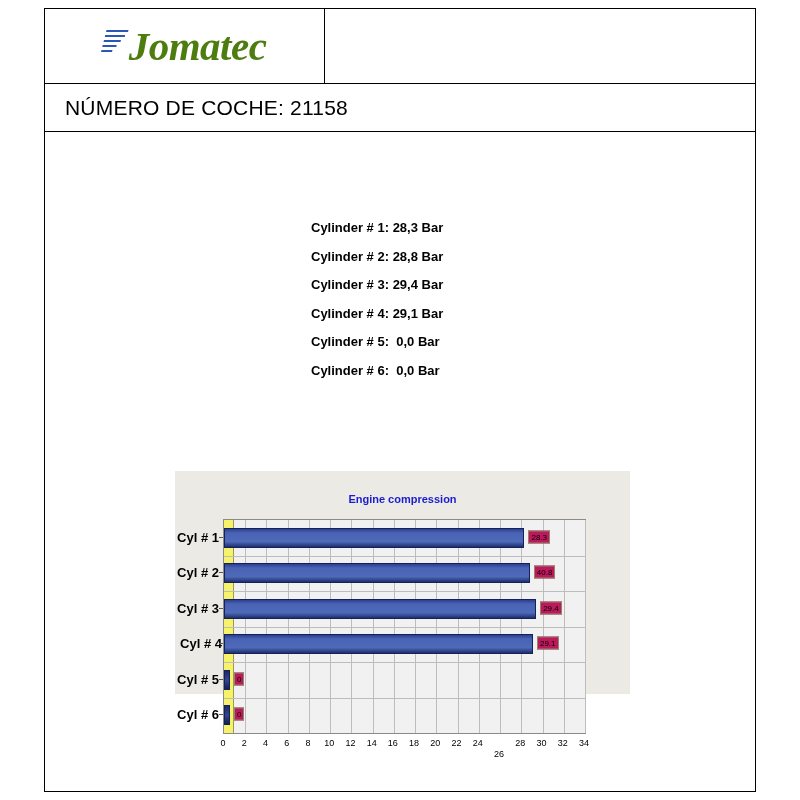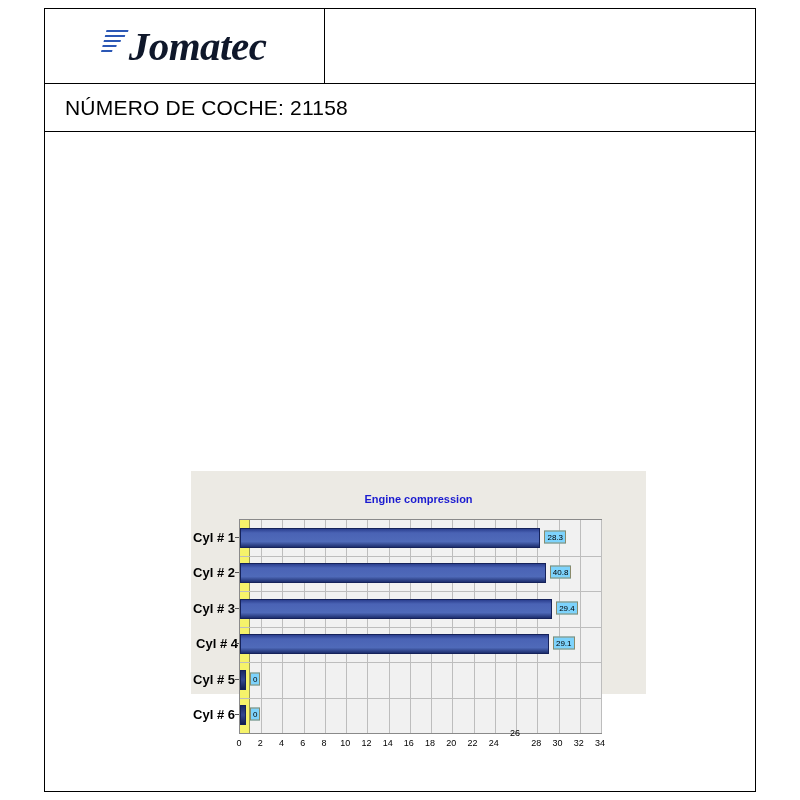--- a/index.html
+++ b/index.html
@@ -46,21 +46,21 @@
     display: flex;
     align-items: center;
     justify-content: center;
     position: relative;
   }
   .logo {
     font-family: "Liberation Serif", serif;
     font-style: italic;
     font-weight: bold;
     font-size: 41px;
-    color: #0f172a;
+    color: #4d7c0f;
     letter-spacing: -0.5px;
     position: relative;
     padding-left: 26px;
     line-height: 1;
   }
   .logo .stripes {
     position: absolute;
     left: 0px;
     top: 4px;
     width: 24px;
@@ -115,21 +115,20 @@
   }
   
   .chart-wrap {
     position: absolute;
     left: 130px;
     top: 462px;
     width: 455px;
     height: 223px;
     background: #eceae4;
     box-sizing: border-box;
-    margin-left: 16px;
   }
   .chart-title {
     text-align: center;
     color: #1b1bd0;
     font-size: 11px;
     font-weight: bold;
     padding-top: 22px;
   }
   .plot-area {
     position: absolute;
@@ -198,21 +197,21 @@
   }
   .xtick-label {
     position: absolute;
     font-size: 9px;
     color: #000;
     transform: translateX(-50%);
   }
   .value-box {
     position: absolute;
     font-size: 8px;
-    background: #7dd3fc;
+    background: #be185d;
     border: 1px solid #8a8a6a;
     padding: 0 2px;
     line-height: 11px;
     height: 11px;
     transform: translateY(-50%);
     white-space: nowrap;
   }
 </style>
 </head>
 <body>
@@ -232,20 +231,28 @@
           </span>
           <span>J</span><span>omatec</span>
         </div>
       </div>
     </div>
 
     <div class="carnum-row">
       <span class="carnum">NÚMERO DE COCHE: 21158</span>
     </div>
 
+    <div class="readings">
+      <div class="reading-line">Cylinder # 1: 28,3 Bar</div>
+      <div class="reading-line">Cylinder # 2: 28,8 Bar</div>
+      <div class="reading-line">Cylinder # 3: 29,4 Bar</div>
+      <div class="reading-line">Cylinder # 4: 29,1 Bar</div>
+      <div class="reading-line">Cylinder # 5:  0,0 Bar</div>
+      <div class="reading-line">Cylinder # 6:  0,0 Bar</div>
+    </div>
 
     <div class="chart-wrap">
       <div class="chart-title">Engine compression</div>
 
       <div class="plot-area">
         <div class="plot-inner" id="plot-inner">
           <div class="yellow-band"></div>
         <div class="gridline" style="left: 21.2353px;"></div>
             <div class="gridline" style="left: 42.4706px;"></div>
             <div class="gridline" style="left: 63.7059px;"></div>
@@ -302,21 +309,21 @@
           <div class="xtick-label" style="left: 111.706px; top: 267px;">6</div>
           <div class="xtick-label" style="left: 132.941px; top: 267px;">8</div>
           <div class="xtick-label" style="left: 154.176px; top: 267px;">10</div>
           <div class="xtick-label" style="left: 175.412px; top: 267px;">12</div>
           <div class="xtick-label" style="left: 196.647px; top: 267px;">14</div>
           <div class="xtick-label" style="left: 217.882px; top: 267px;">16</div>
           <div class="xtick-label" style="left: 239.118px; top: 267px;">18</div>
           <div class="xtick-label" style="left: 260.353px; top: 267px;">20</div>
           <div class="xtick-label" style="left: 281.588px; top: 267px;">22</div>
           <div class="xtick-label" style="left: 302.824px; top: 267px;">24</div>
-          <div class="xtick-label" style="left: 324.059px; top: 257px;">26</div>
+          <div class="xtick-label" style="left: 324.059px; top: 278px;">26</div>
           <div class="xtick-label" style="left: 345.294px; top: 267px;">28</div>
           <div class="xtick-label" style="left: 366.529px; top: 267px;">30</div>
           <div class="xtick-label" style="left: 387.765px; top: 267px;">32</div>
           <div class="xtick-label" style="left: 409px; top: 267px;">34</div>
         </div>
     </div>
 
   </div>
 </div>
 

